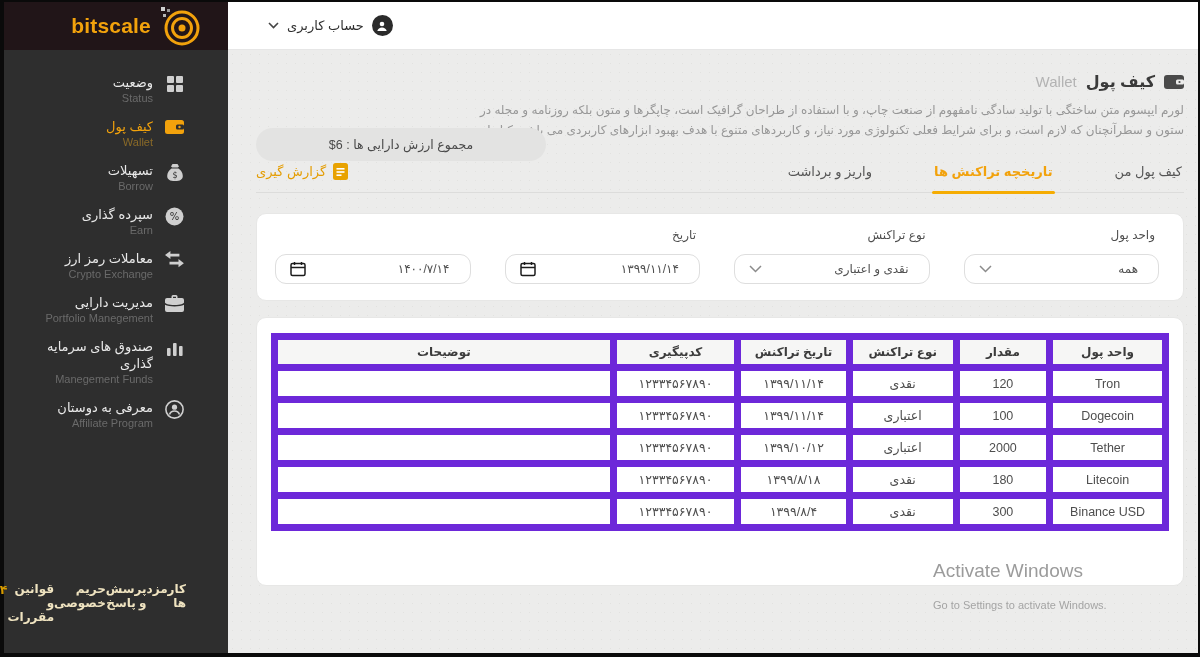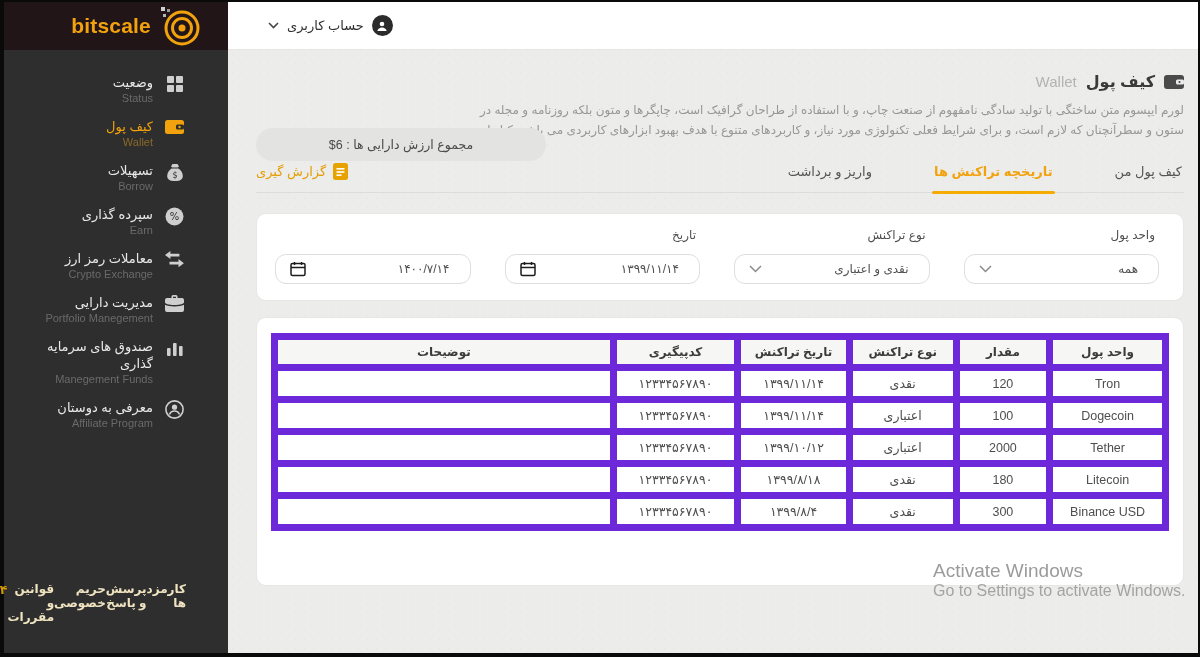--- a/index.html
+++ b/index.html
@@ -72,21 +72,21 @@
   table { width:100%; border-collapse:collapse; table-layout:fixed; }
   th,td { border:7px solid #6d28d9; text-align:center; vertical-align:middle; }
   th { background:#f6f6f5; height:31px; font-size:12px; color:#3c3c3c; font-weight:bold; }
   td { height:32px; font-size:12.5px; color:#4e4e4e; }
   td.ltr { direction:ltr; }
   .col-unit{width:13%} .col-amt{width:10.5%} .col-type{width:12%} .col-date{width:12.5%} .col-code{width:14%} .col-desc{width:38%}
 
   
   .watermark { position:absolute; left:933px; top:560px; z-index:5; direction:ltr; text-align:left; pointer-events:none; }
   .wm1 { font-size:19px; color:rgba(150,150,150,.95); }
-  .wm2 { font-size:16px; color:rgba(150,150,150,.85); margin-top:0; }
+  .wm2 { font-size:11px; color:rgba(150,150,150,.85); margin-top:17px; }
 
   svg { display:block; }
 </style>
 </head>
 <body>
 
 <div class="screen">
 
   <aside class="sidebar">
     <div class="sidebar-header">

